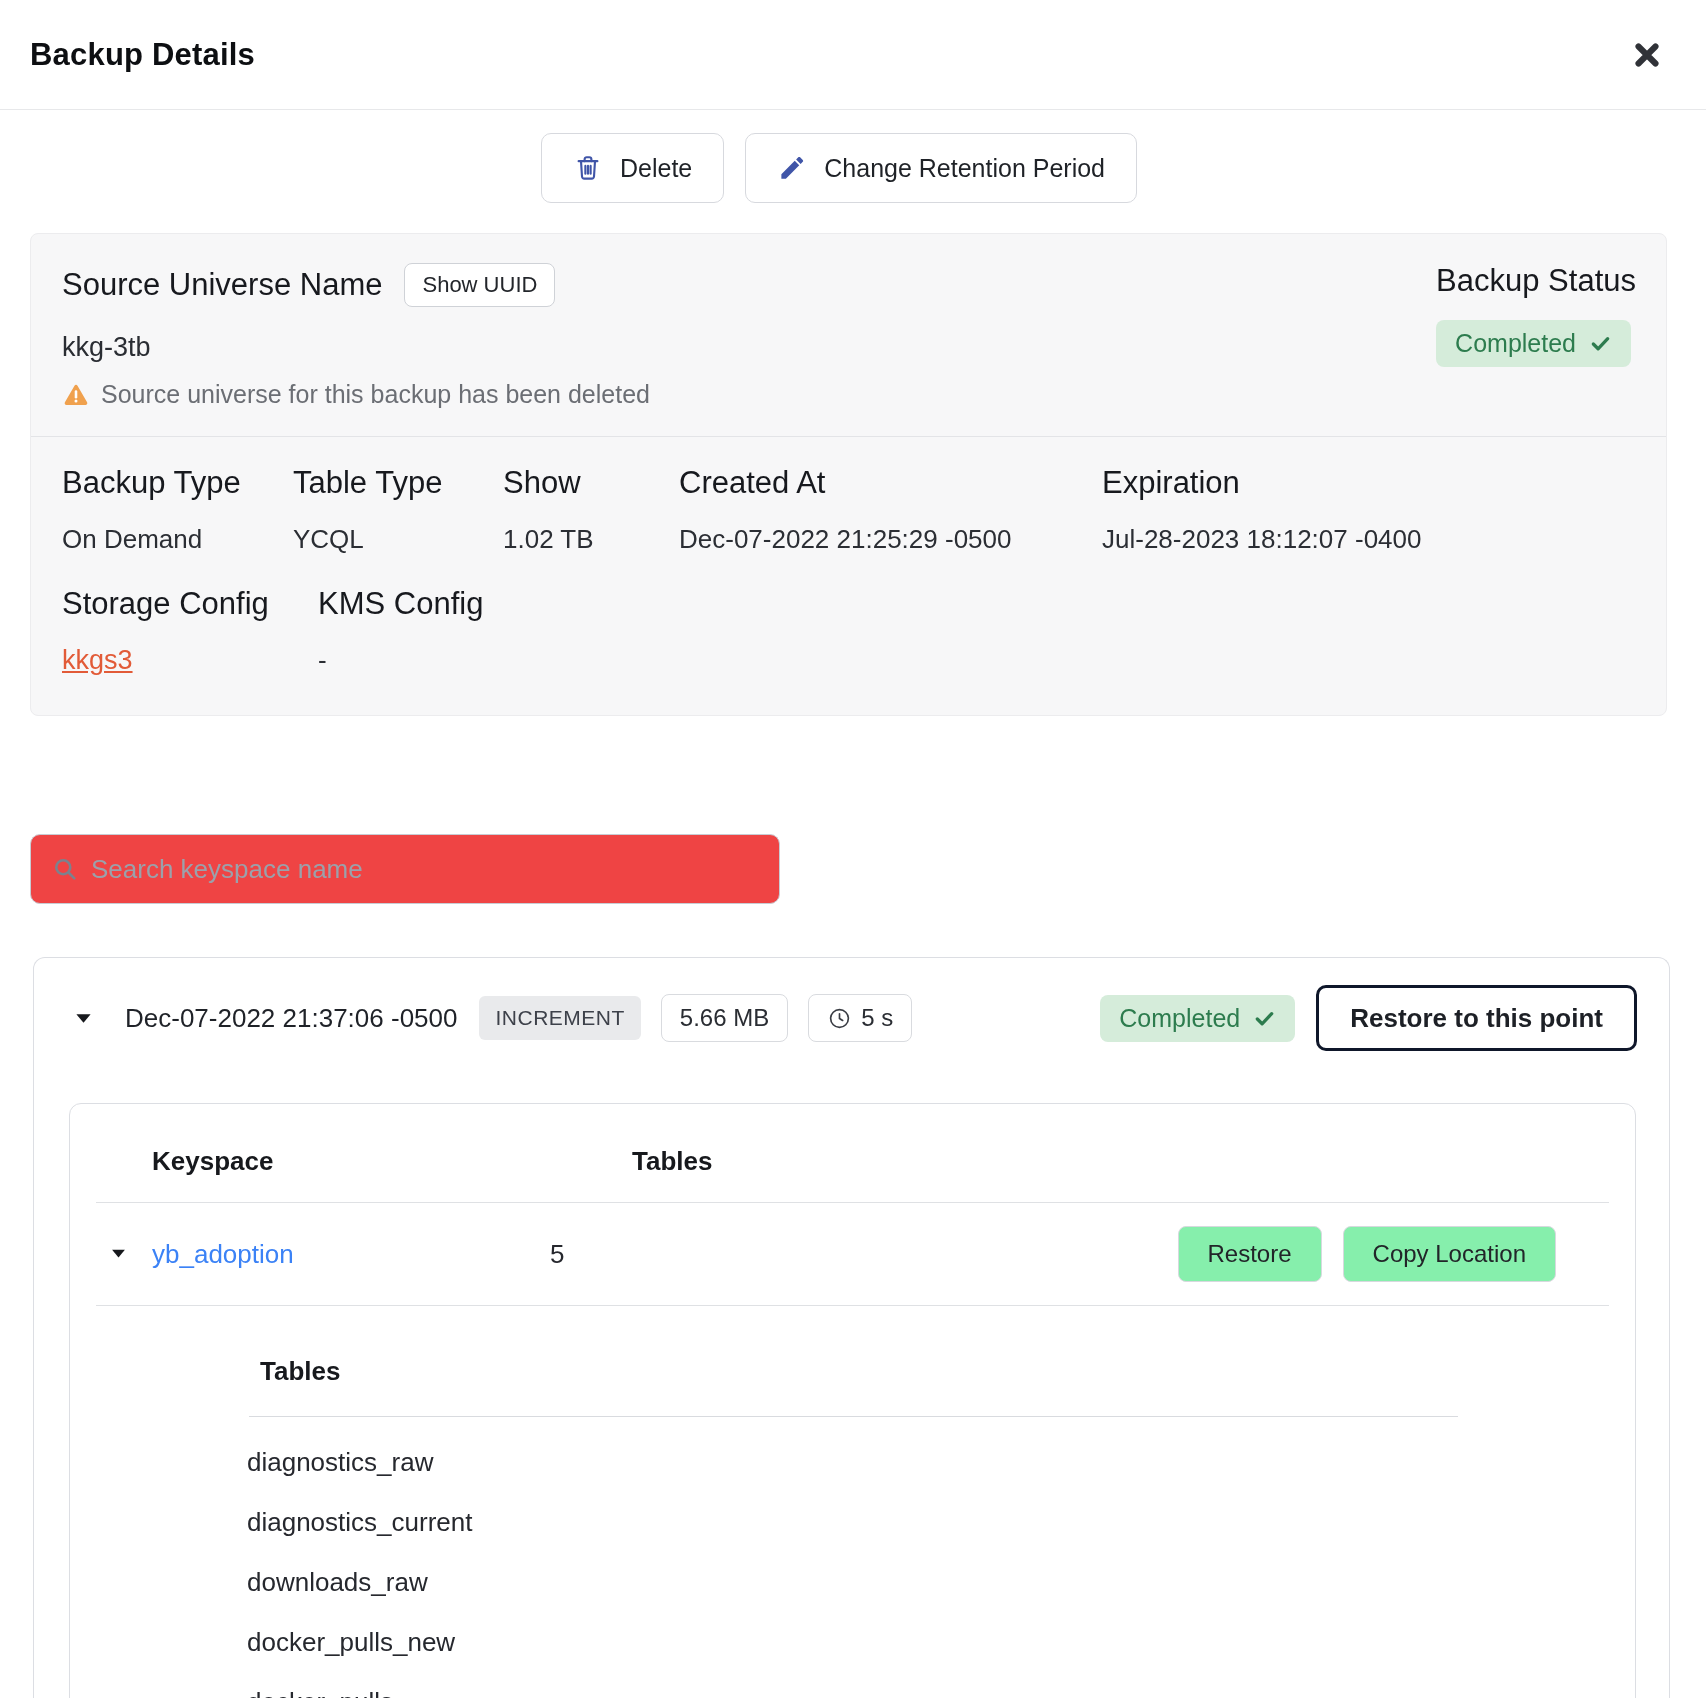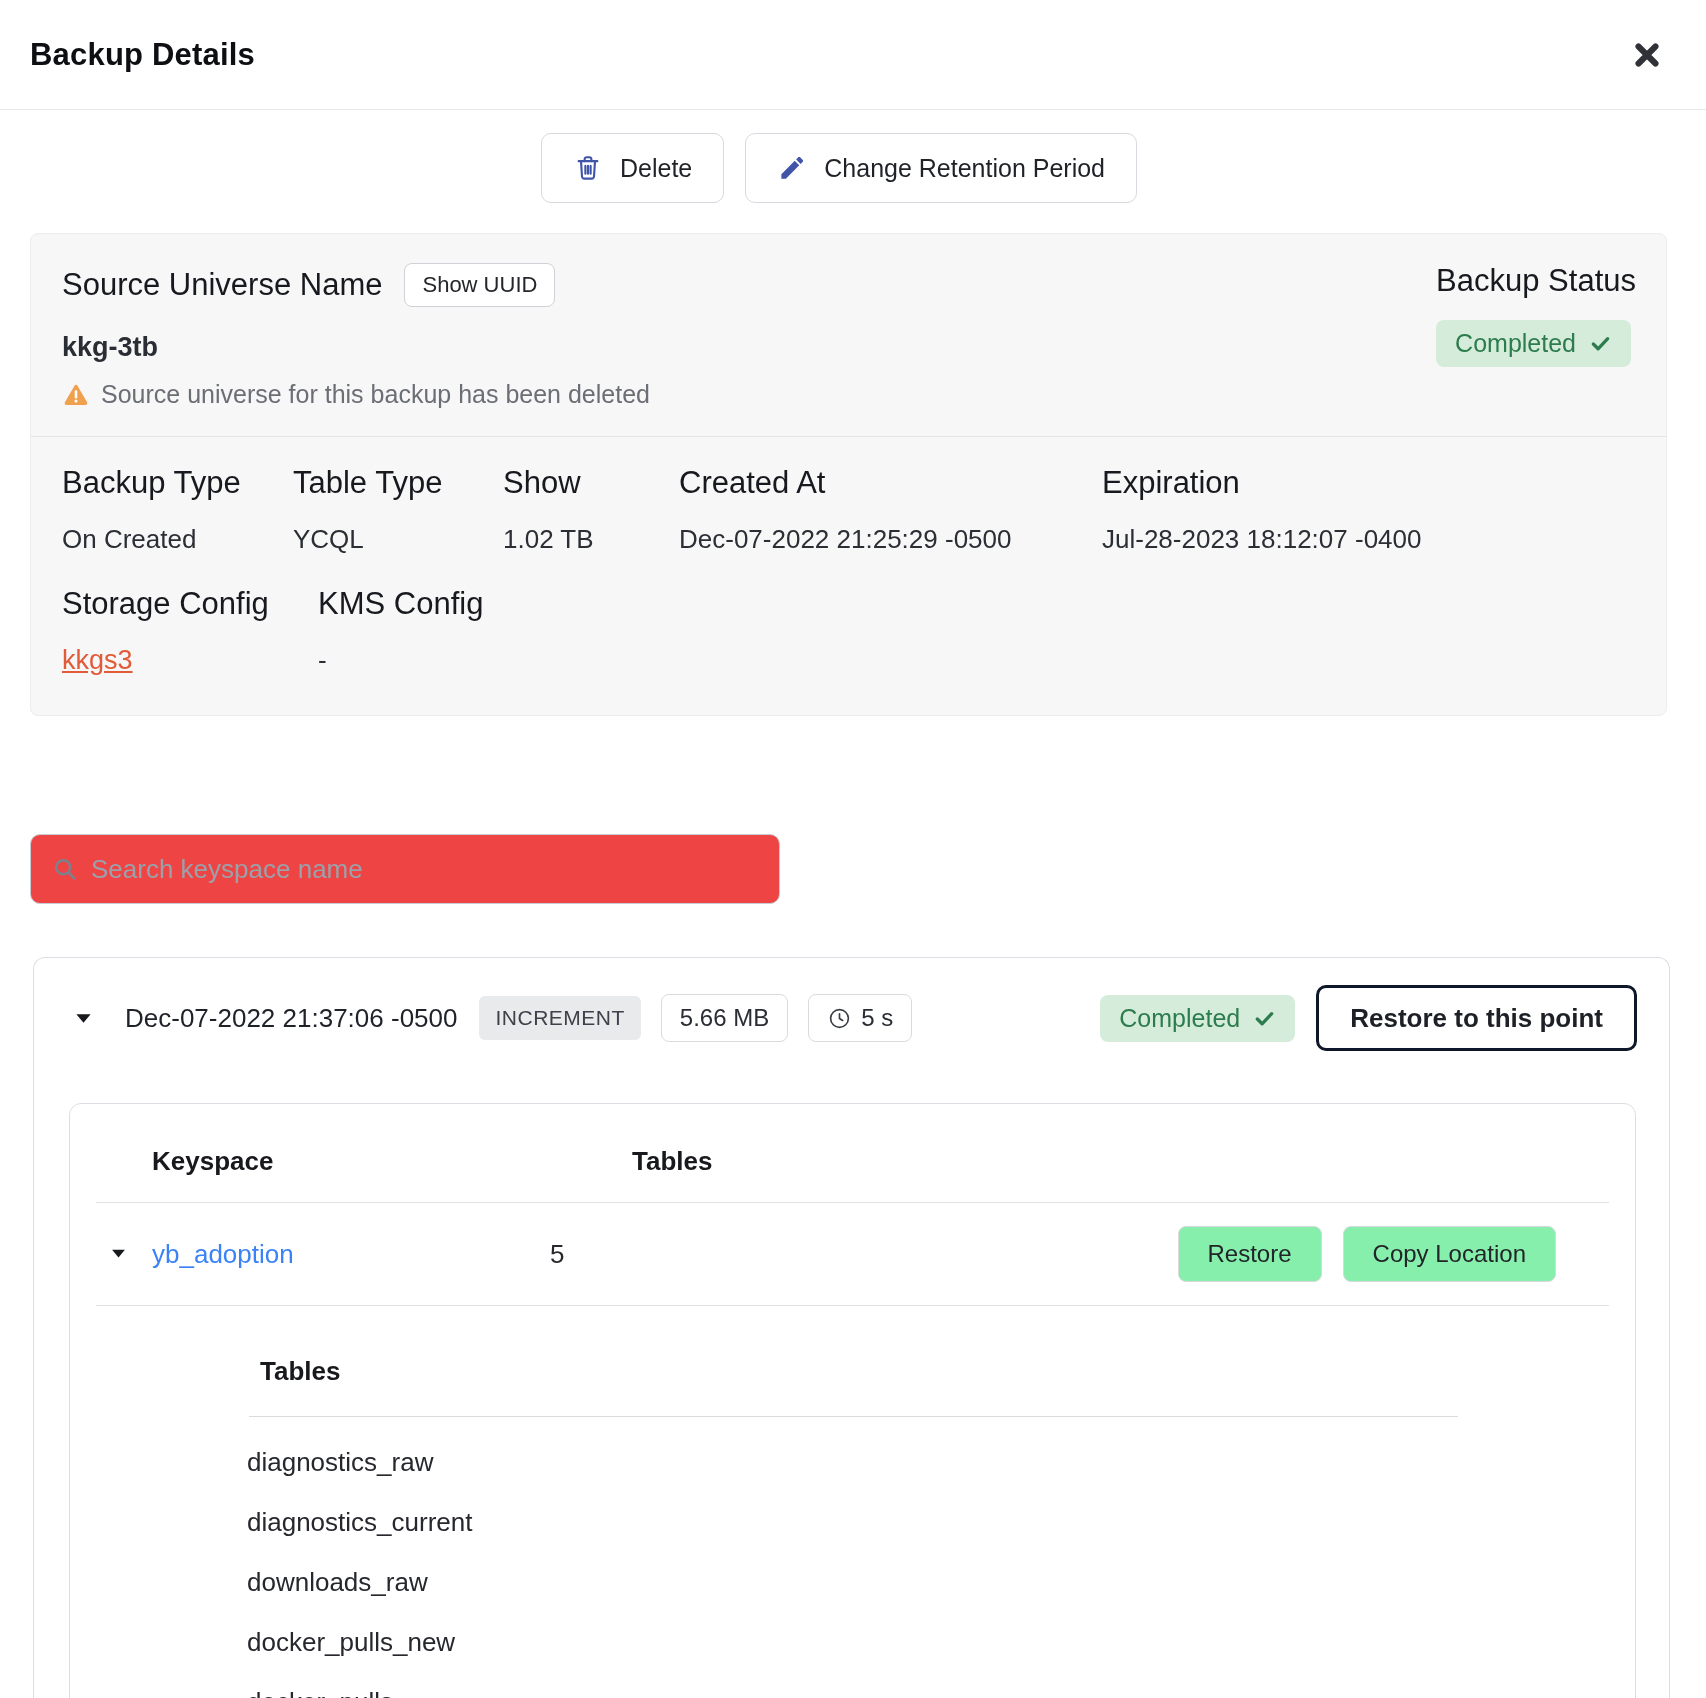--- a/index.html
+++ b/index.html
@@ -17,21 +17,21 @@
   .btn{display:inline-flex;align-items:center;gap:17px;height:70px;padding:0 31px;
     background:#fff;border:1px solid #d7d9de;border-radius:10px;font-size:25px;
     color:#1f2227;cursor:pointer;font-family:inherit;white-space:nowrap;}
   
   .panel{margin:30px 39px 0 30px;background:#f7f7f8;border:1px solid #ececee;border-radius:8px;}
   .panel-top{display:flex;justify-content:space-between;padding:29px 30px 27px 31px;}
   .lbl{font-size:31px;font-weight:normal;color:#17191e;}
   .src-row{display:flex;align-items:center;}
   .chip{margin-left:22px;font-size:22px;padding:8px 17px;border:1px solid #cfd2d7;
     border-radius:8px;background:#fff;color:#23262b;cursor:pointer;font-family:inherit;}
-  .universe-name{font-size:27px;margin-top:25px;color:#2a2d33;font-weight:bold;}
+  .universe-name{font-size:27px;margin-top:25px;color:#2a2d33;}
   .warning{display:flex;align-items:center;gap:11px;margin-top:17px;font-size:25px;color:#6b6e74;}
   .status-block{display:flex;flex-direction:column;align-items:flex-start;}
   .badge-green{display:inline-flex;align-items:center;gap:13px;background:#d5ecda;
     color:#2d7c4e;font-size:25px;padding:9px 19px;border-radius:8px;white-space:nowrap;}
   .status-block .badge-green{margin-top:21px;}
   .panel-divider{height:1px;background:#e3e4e7;}
   .grid{display:flex;padding:28px 30px 0 31px;}
   .grid .field:nth-child(1){width:231px;}
   .grid .field:nth-child(2){width:210px;}
   .grid .field:nth-child(3){width:176px;}
@@ -147,21 +147,21 @@
               <path d="M4.5 12.5l5 5L19.5 7"></path>
             </svg>
         </span>
       </span>
     </div>
   </div>
   <div class="panel-divider"></div>
   <div class="grid">
     <div class="field">
       <span class="lbl">Backup Type</span>
-      <span class="val">On Created</span>
+      <span class="val">On Demand</span>
     </div>
     <div class="field">
       <span class="lbl">Table Type</span>
       <span class="val">YCQL</span>
     </div>
     <div class="field">
       <span class="lbl">Show</span>
       <span class="val">1.02 TB</span>
     </div>
     <div class="field">

